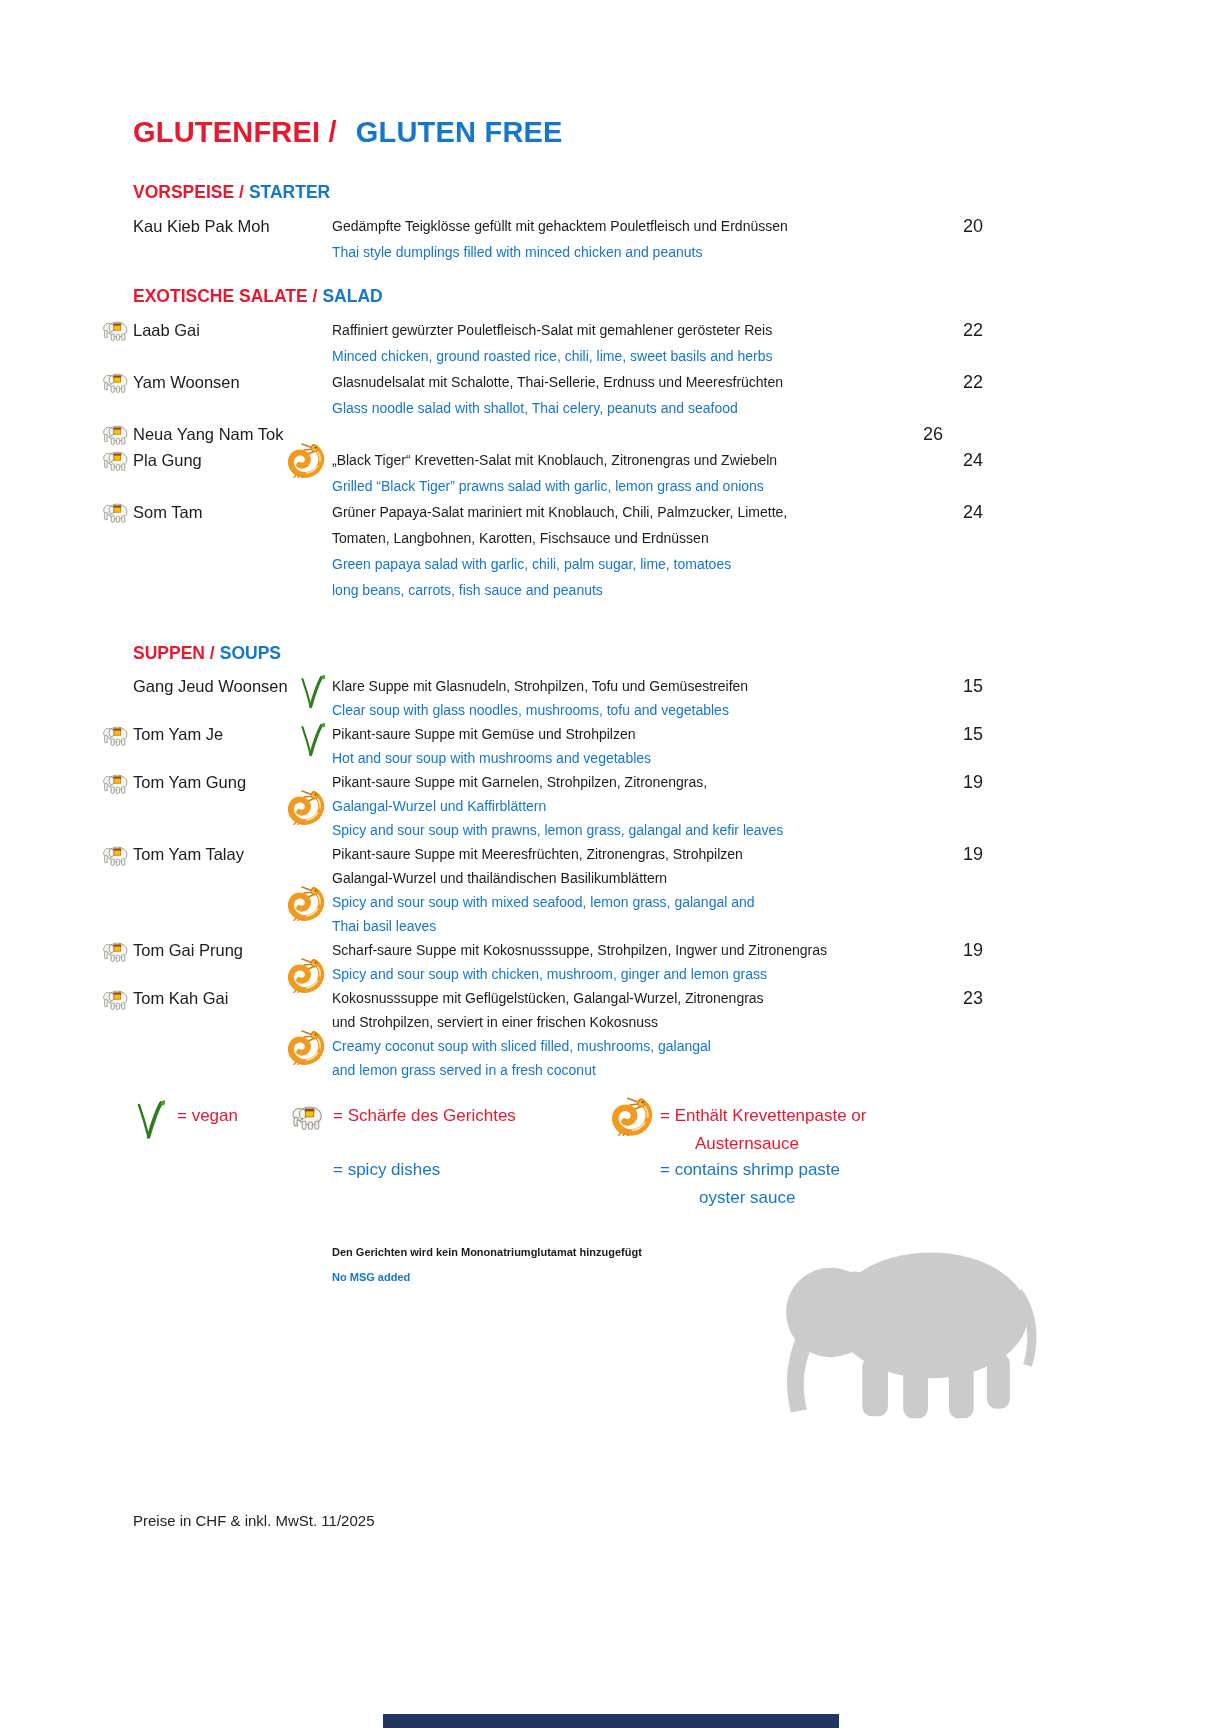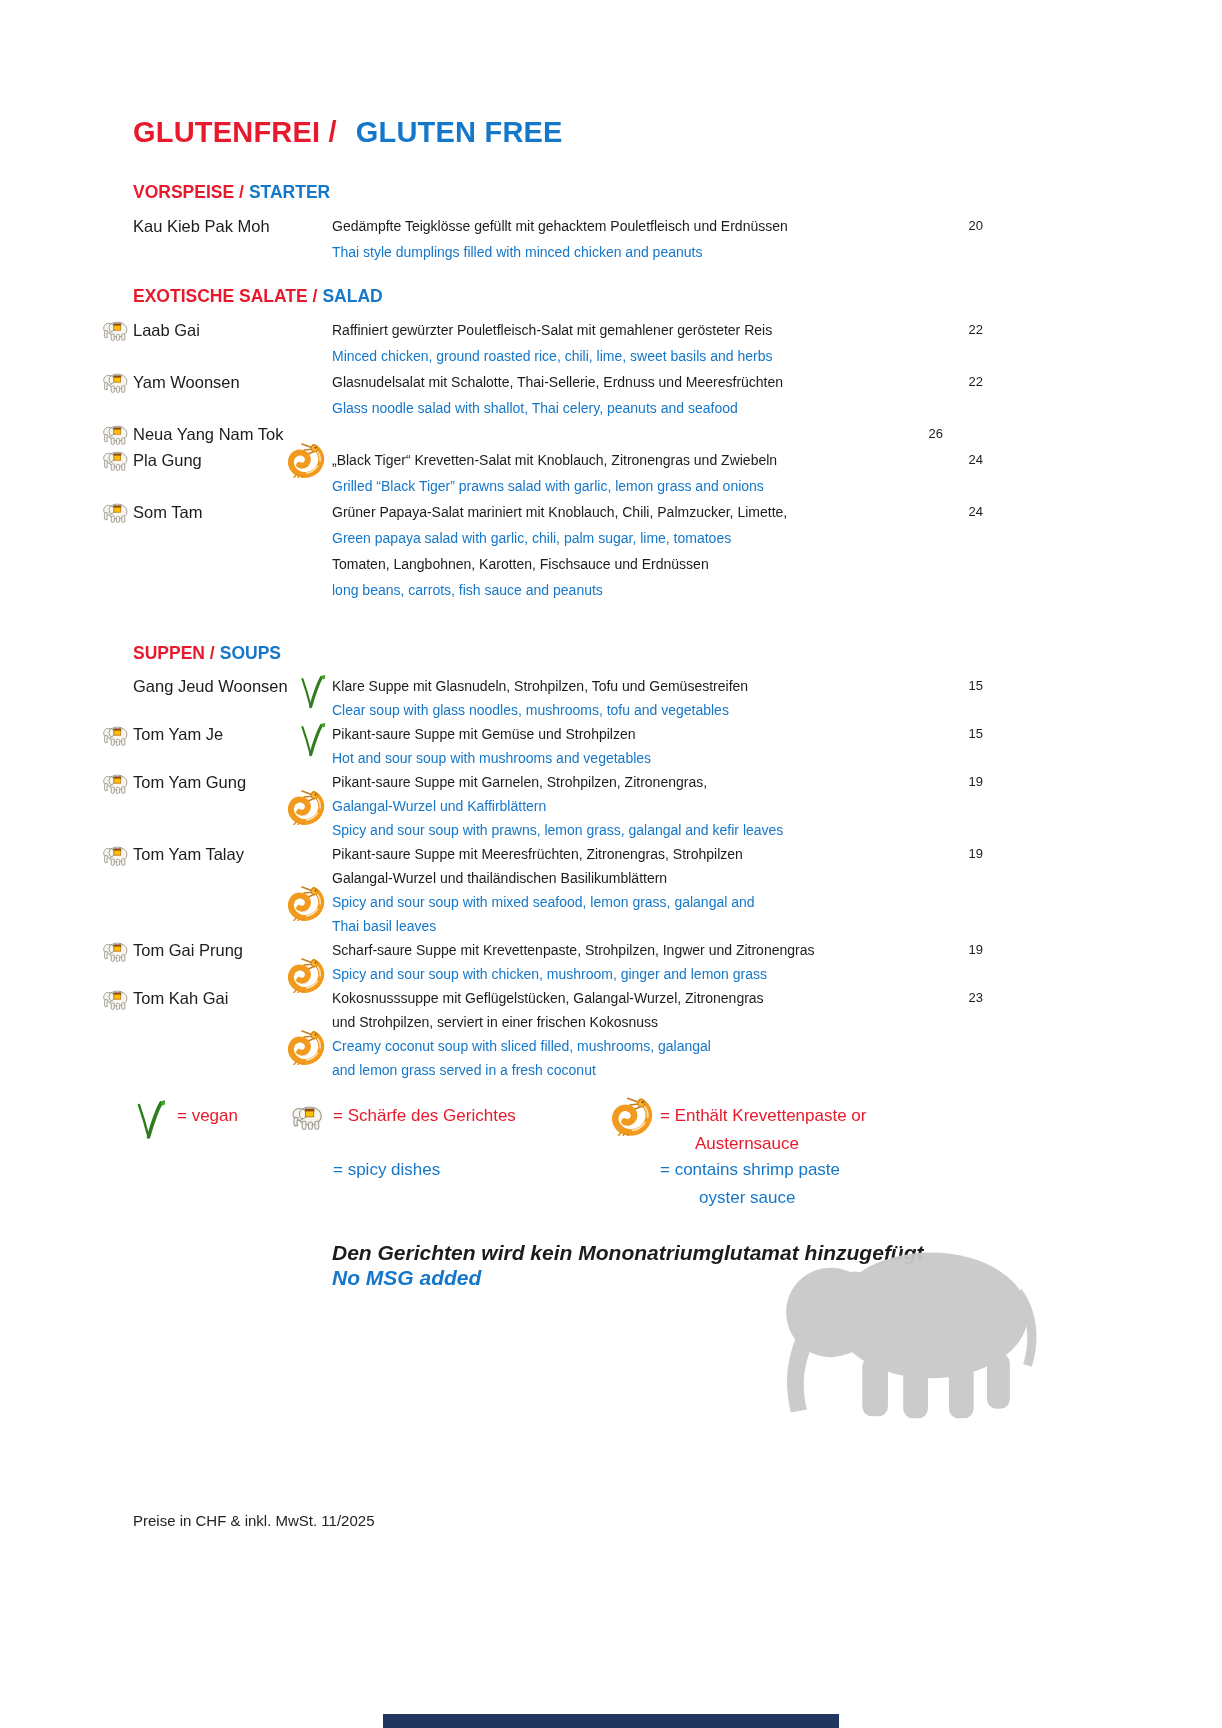--- a/index.html
+++ b/index.html
@@ -21,41 +21,41 @@
   h1.title{font-size:29px;font-weight:bold;letter-spacing:.2px;white-space:nowrap;}
   h1 .red{color:var(--red);}
   h1 .blue{color:var(--blue);margin-left:19px;}
   .section{position:absolute;left:0;width:850px;}
   .section h2{font-size:17.5px;font-weight:bold;white-space:nowrap;margin-bottom:10px;}
   .section h2 .red{color:var(--red);}
   .section h2 .blue{color:var(--blue);margin-left:5px;}
   .item{display:grid;grid-template-columns:199px 1fr 40px;align-items:start;}
   .name-cell{position:relative;font-size:16.5px;color:var(--black);line-height:26px;white-space:nowrap;}
   .tight .name-cell{line-height:24px;}
-  .price-cell{font-size:13px;text-align:right;line-height:26px;color:var(--black);}
+  .price-cell{font-size:18px;text-align:right;line-height:26px;color:var(--black);}
   .tight .price-cell{line-height:24px;}
   .desc-cell{min-width:0;}
   .line{position:relative;font-size:14px;line-height:26px;white-space:nowrap;}
   .tight .line{line-height:24px;}
   .line.de{color:var(--black);}
   .line.en{color:var(--blue);}
   .line.blue-de{color:var(--blue);}
   .icon{display:inline-block;line-height:0;}
   .icon svg{display:block;}
   .name-elephant{position:absolute;left:-31px;top:0px;}
   .line-icon{position:absolute;}
   .line-icon.shrimp{left:-45px;top:-5px;}
   .line-icon.vegan{left:-33px;top:-1px;}
   
   .legend{position:absolute;left:0;top:982px;width:850px;height:130px;font-size:17px;}
   .legend .lg{position:absolute;white-space:nowrap;}
   .legend .red{color:var(--red);}
   .legend .blue{color:var(--blue);}
   
-  .notes{position:absolute;left:199px;top:1124px;font-size:21px;font-weight:bold;line-height:25px;white-space:nowrap;font-style:italic;}
+  .notes{position:absolute;left:199px;top:1124px;font-size:11px;font-weight:bold;line-height:25px;white-space:nowrap;}
   .notes .de{color:var(--black);}
   .notes .en{color:var(--blue);}
   .footer{position:absolute;left:133px;top:1512px;font-size:15px;color:#222;}
   .watermark{position:absolute;left:762px;top:1222px;width:290px;height:205px;opacity:.95;}
   .bottom-bar{position:absolute;left:383px;bottom:0;width:456px;height:14px;background:var(--navy);}
 </style>
 </head>
 <body>
 
 <div class="page">
@@ -179,22 +179,22 @@
       <rect x="10.5" y="19" width="3.6" height="7.4" rx="1.4"></rect>
       <rect x="16.5" y="19.6" width="3.6" height="6.8" rx="1.4"></rect>
       <rect x="22.5" y="19" width="3.6" height="7.4" rx="1.4"></rect>
     </g>
     <rect x="13" y="7" width="9" height="2.8" fill="#8a4a12"></rect>
     <rect x="13.6" y="9.4" width="7.8" height="5.4" fill="#ffc000" stroke="#b06a10" stroke-width="0.8"></rect>
   </svg>
               </span><span>Som Tam</span></div>
             <div class="desc-cell">
               <div class="line de"><span>Grüner Papaya-Salat mariniert mit Knoblauch, Chili, Palmzucker, Limette,</span></div>
+              <div class="line de"><span>Tomaten, Langbohnen, Karotten, Fischsauce und Erdnüssen</span></div>
               <div class="line en"><span>Green papaya salad with garlic, chili, palm sugar, lime, tomatoes</span></div>
-              <div class="line de"><span>Tomaten, Langbohnen, Karotten, Fischsauce und Erdnüssen</span></div>
               <div class="line en"><span>long beans, carrots, fish sauce and peanuts</span></div>
             </div>
             <div class="price-cell">24</div>
           </div>
         </div>
         <div class="section tight" style="top: 527px;">
           <h2><span class="red">SUPPEN /</span><span class="blue">SOUPS</span></h2>
           <div class="item">
             <div class="name-cell"><span>Gang Jeud Woonsen</span></div>
             <div class="desc-cell">
@@ -312,21 +312,21 @@
       <path d="M3.8,15 C2.4,18 2.4,21 3.6,23.5 L6.2,23 C5.2,20.5 5.6,18 6.8,15.8 Z"></path>
       <rect x="10.5" y="19" width="3.6" height="7.4" rx="1.4"></rect>
       <rect x="16.5" y="19.6" width="3.6" height="6.8" rx="1.4"></rect>
       <rect x="22.5" y="19" width="3.6" height="7.4" rx="1.4"></rect>
     </g>
     <rect x="13" y="7" width="9" height="2.8" fill="#8a4a12"></rect>
     <rect x="13.6" y="9.4" width="7.8" height="5.4" fill="#ffc000" stroke="#b06a10" stroke-width="0.8"></rect>
   </svg>
               </span><span>Tom Gai Prung</span></div>
             <div class="desc-cell">
-              <div class="line de"><span>Scharf-saure Suppe mit Krevettenpaste, Strohpilzen, Ingwer und Zitronengras</span></div>
+              <div class="line de"><span>Scharf-saure Suppe mit Kokosnusssuppe, Strohpilzen, Ingwer und Zitronengras</span></div>
               <div class="line en"><span class="icon line-icon shrimp">
                   <svg viewBox="0 0 38 36" width="38" height="36">
     <path d="M26,6 L15,2 M27,7 L17,8 M28,9 L19,13" stroke="#c87a18" stroke-width="1.4" fill="none" stroke-linecap="round"></path>
     <path d="M27,5 C34,9 36.5,18 32,25 C27.5,32.5 17.5,35 10.5,31 C5,27.8 2.8,22 4.4,17 C6,12 11,9.4 15.8,11 C20,12.4 22,16.6 20.2,20.4 C18.8,23.4 15,24.6 12.2,23" fill="none" stroke="#f29a1e" stroke-width="6" stroke-linecap="round"></path>
     <path d="M29,8 C32,11 33.6,15 33.2,19 M30.6,24 C28,27.6 24,30.4 19.6,31" fill="none" stroke="#fbe0ad" stroke-width="1.6" stroke-linecap="round"></path>
     <circle cx="27.5" cy="6.5" r="3.4" fill="#f6b02c" stroke="#c87a18" stroke-width="0.8"></circle>
     <circle cx="28.6" cy="5.6" r="0.9" fill="#5a3206"></circle>
     <path d="M9,33 L7,35.5 M12,33.6 L11,36 M15.5,33.6 L15.5,36" stroke="#e08a16" stroke-width="1.4" stroke-linecap="round"></path>
   </svg>
                 </span><span>Spicy and sour soup with chicken, mushroom, ginger and lemon grass</span></div>

